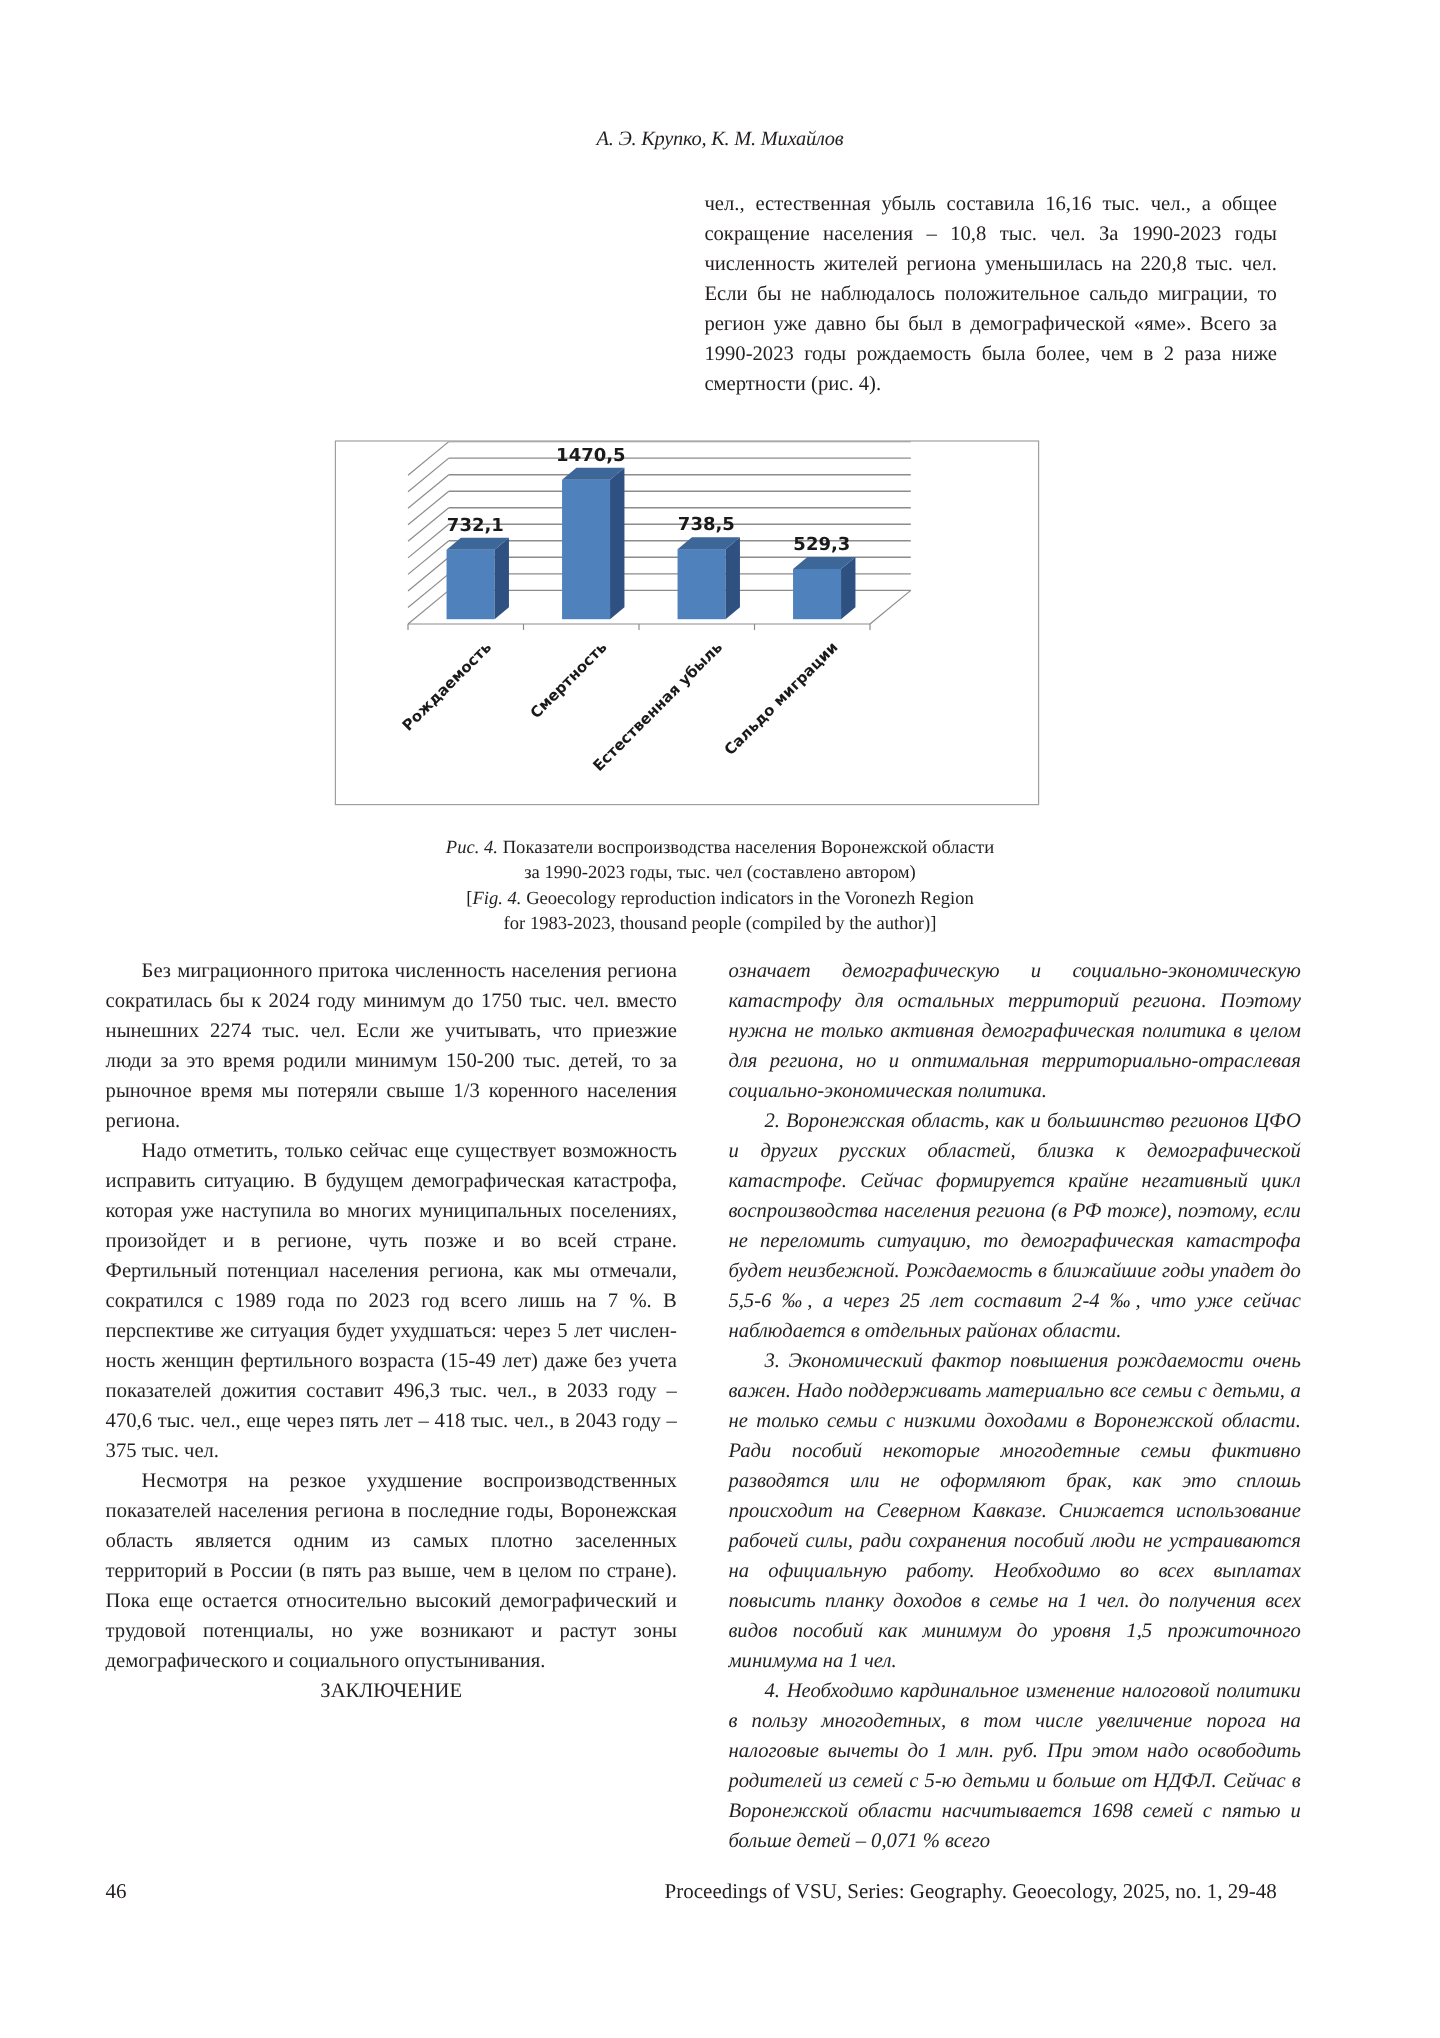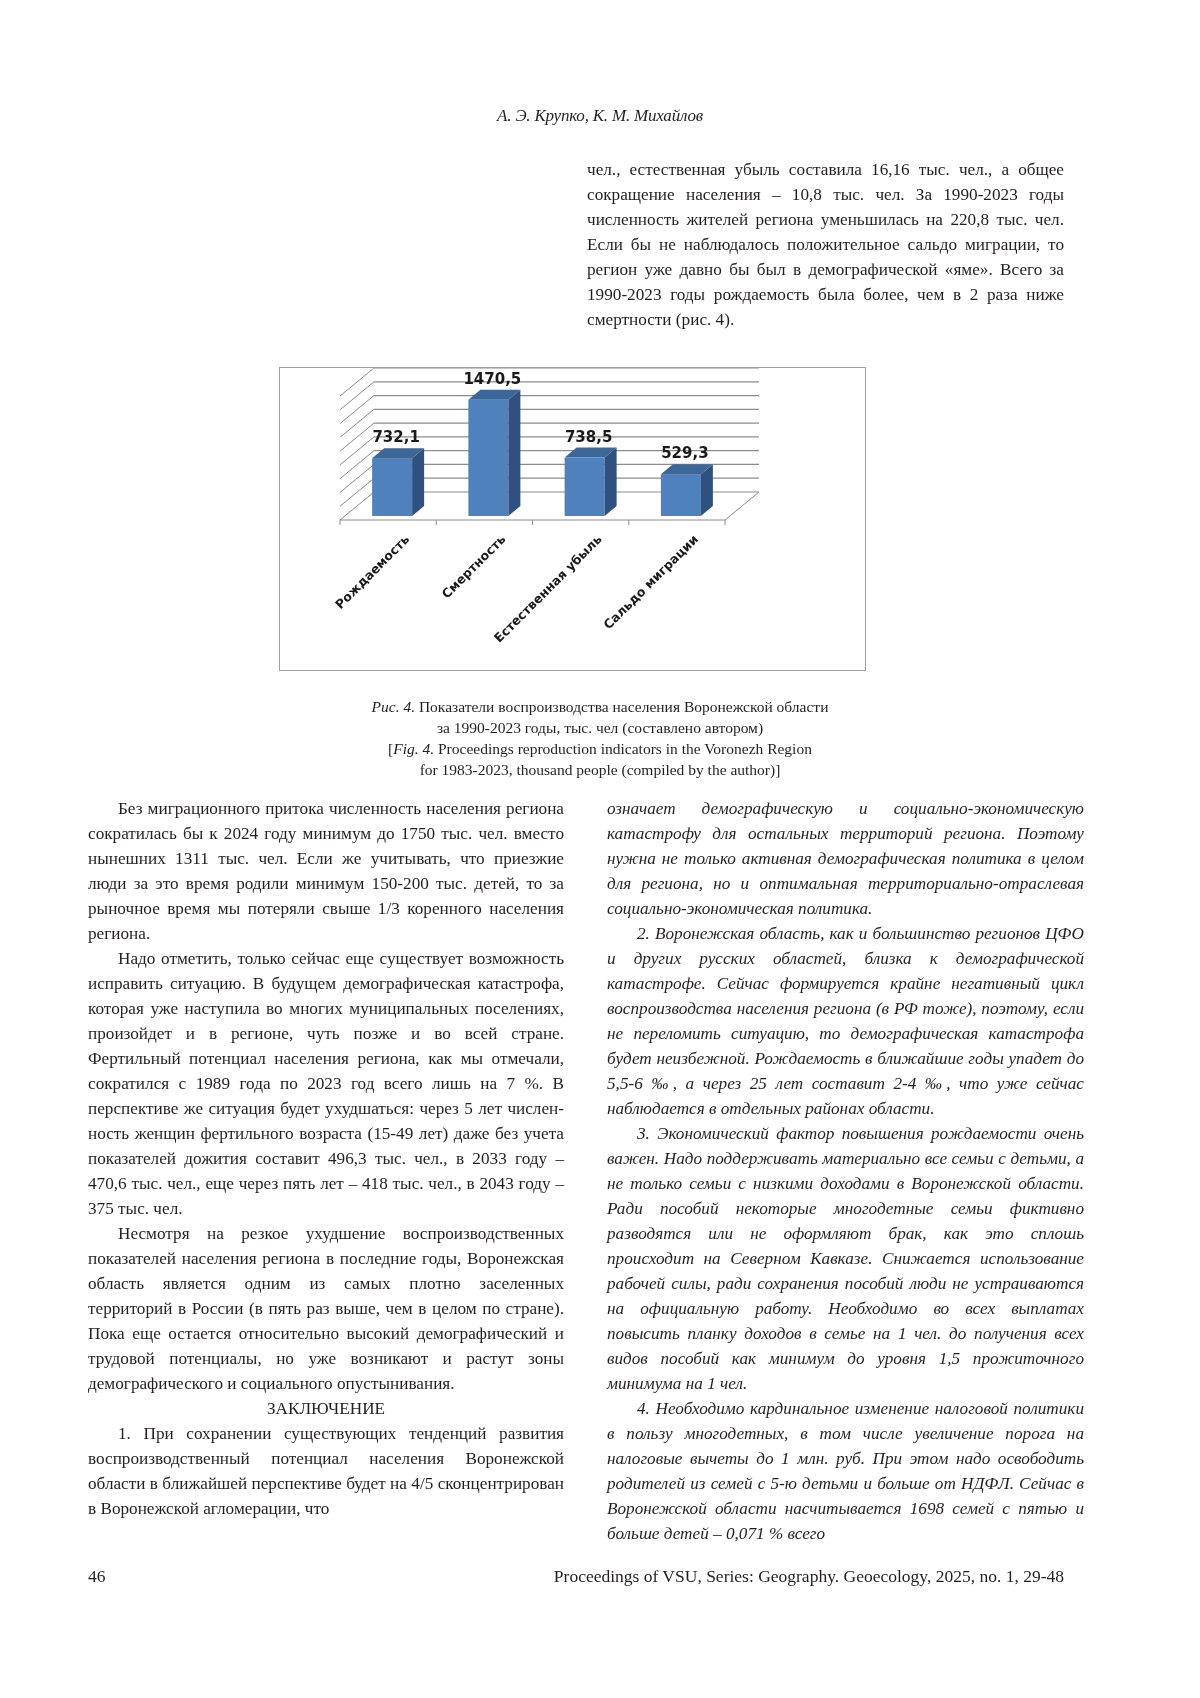--- a/index.html
+++ b/index.html
@@ -85,30 +85,29 @@
       <polygon points="420.875,106.15883500000001 432.875,96.15883500000001 432.875,138 420.875,148" fill="#2f5182"></polygon>
       <polygon points="380.875,106.15883500000001 392.875,96.15883500000001 432.875,96.15883500000001 420.875,106.15883500000001" fill="#3d6699"></polygon>
       <text x="404.875" y="90.15883500000001" text-anchor="middle" font-family="&quot;DejaVu Sans&quot;, sans-serif" font-weight="bold" font-size="15" fill="#1a1a1a">529,3</text>
       <text x="418.875" y="172" text-anchor="end" font-family="&quot;DejaVu Sans&quot;, sans-serif" font-weight="bold" font-size="12.5" fill="#1a1a1a" transform="rotate(-45 418.875 172)">Сальдо миграции</text>
     </svg>
 </div>
 
 <div class="caption">
   <div><i>Рис. 4.</i><span> Показатели воспроизводства населения Воронежской области</span></div>
   <div>за 1990-2023 годы, тыс. чел (составлено автором)</div>
-  <div><span>[</span><i>Fig. 4.</i><span> Proceedings reproduction indicators in the Voronezh Region</span></div>
+  <div><span>[</span><i>Fig. 4.</i><span> Geoecology reproduction indicators in the Voronezh Region</span></div>
   <div>for 1983-2023, thousand people (compiled by the author)]</div>
 </div>
 
 <div class="col col-left-bot">
-  <p>Без миграционного притока численность населе­ния региона сократилась бы к 2024 году минимум до 1750 тыс. чел. вместо нынешних 1311 тыс. чел. Если же учитывать, что приезжие люди за это время родили минимум 150-200 тыс. детей, то за рыночное время мы потеряли свыше 1/3 коренного населения региона.</p>
+  <p>Без миграционного притока численность населе­ния региона сократилась бы к 2024 году минимум до 1750 тыс. чел. вместо нынешних 2274 тыс. чел. Если же учитывать, что приезжие люди за это время родили минимум 150-200 тыс. детей, то за рыночное время мы потеряли свыше 1/3 коренного населения региона.</p>
   <p>Надо отметить, только сейчас еще существует воз­можность исправить ситуацию. В будущем демографи­ческая катастрофа, которая уже наступила во многих муниципальных поселениях, произойдет и в регионе, чуть позже и во всей стране. Фертильный потенциал населения региона, как мы отмечали, сократился с 1989 года по 2023 год всего лишь на 7 %. В перспекти­ве же ситуация будет ухудшаться: через 5 лет числен­ность женщин фертильного возраста (15-49 лет) даже без учета показателей дожития составит 496,3 тыс. чел., в 2033 году – 470,6 тыс. чел., еще через пять лет – 418 тыс. чел., в 2043 году – 375 тыс. чел.</p>
   <p>Несмотря на резкое ухудшение воспроизводствен­ных показателей населения региона в последние годы, Воронежская область является одним из самых плотно заселенных территорий в России (в пять раз выше, чем в целом по стране). Пока еще остается относительно высокий демографический и трудовой потенциалы, но уже возникают и растут зоны демографического и со­циального опустынивания.</p>
   <p class="section-heading">ЗАКЛЮЧЕНИЕ</p>
-  <p>1. При сохранении существующих тенденций раз­вития воспроизводственный потенциал населения Во­ронежской области в ближайшей перспективе будет на 4/5 сконцентрирован в Воронежской агломерации, что</p>
 </div>
 
 <div class="col col-right-bot">
   <p style="text-indent:0">означает демографическую и социально-экономическую катастрофу для остальных территорий региона. Поэтому нужна не только активная демографическая политика в целом для региона, но и оптимальная территориально-от­раслевая социально-экономическая политика.</p>
   <p>2. Воронежская область, как и большинство реги­онов ЦФО и других русских областей, близка к демо­графической катастрофе. Сейчас формируется крайне негативный цикл воспроизводства населения региона (в РФ тоже), поэтому, если не переломить ситуацию, то демографическая катастрофа будет неизбежной. Рож­даемость в ближайшие годы упадет до 5,5-6 ‰, а через 25 лет составит 2-4 ‰, что уже сейчас наблюдается в отдельных районах области.</p>
   <p>3. Экономический фактор повышения рождаемости очень важен. Надо поддерживать материально все семьи с детьми, а не только семьи с низкими доходами в Воро­нежской области. Ради пособий некоторые многодетные семьи фиктивно разводятся или не оформляют брак, как это сплошь происходит на Северном Кавказе. Снижается использование рабочей силы, ради сохранения пособий люди не устраиваются на официальную работу. Необхо­димо во всех выплатах повысить планку доходов в семье на 1 чел. до получения всех видов пособий как минимум до уровня 1,5 прожиточного минимума на 1 чел.</p>
   <p>4. Необходимо кардинальное изменение налоговой политики в пользу многодетных, в том числе увеличе­ние порога на налоговые вычеты до 1 млн. руб. При этом надо освободить родителей из семей с 5-ю детьми и боль­ше от НДФЛ. Сейчас в Воронежской области насчитыва­ется 1698 семей с пятью и больше детей – 0,071 % всего</p>
 </div>
 
 <div class="footer footer-page">46</div>

